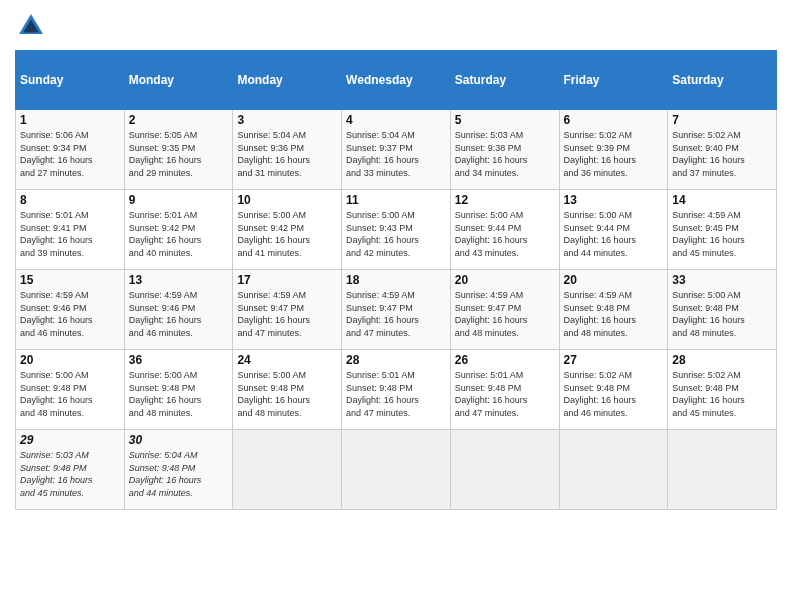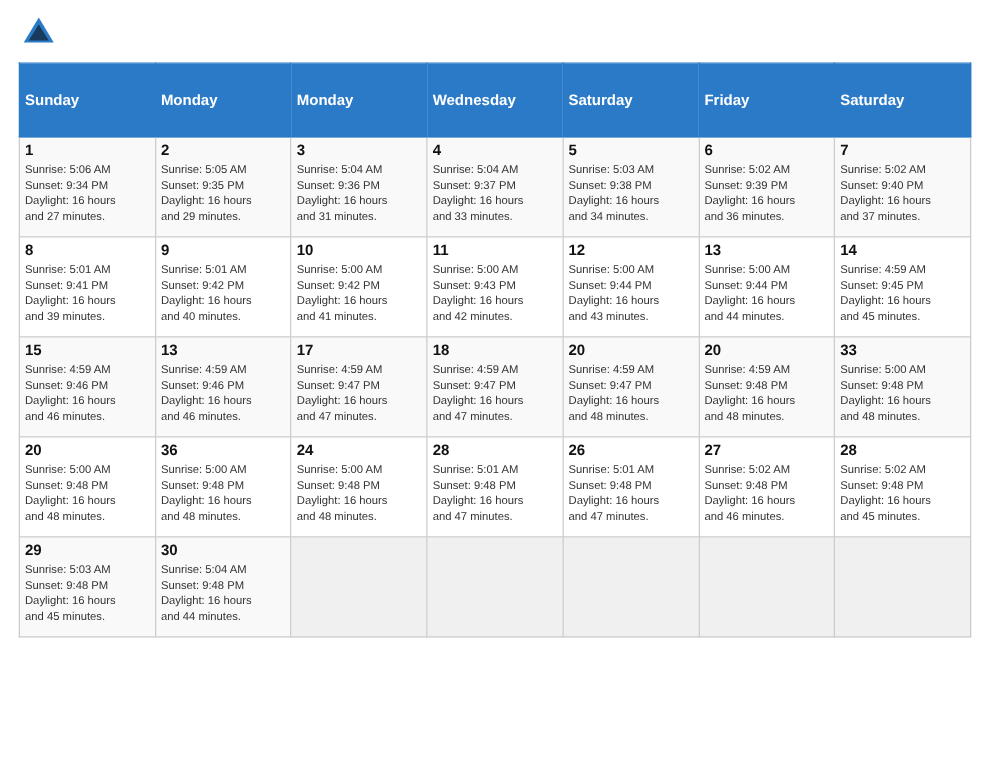--- a/index.html
+++ b/index.html
@@ -83,20 +83,21 @@
     .day-info {
       color: #333;
       line-height: 1.4;
       font-size: 9px;
     }
     .empty-cell {
       background: #f0f0f0 !important;
     }
     .last-row td {
       height: 70px;
+      font-style: italic;
     }
   </style>
 </head>
 <body>
 
 <div class="page">
   <div class="header">
     <div class="logo">
       <svg class="logo-icon" viewBox="0 0 40 40">
         <polygon points="20,5 35,30 5,30" fill="#2a7ac7"></polygon>

